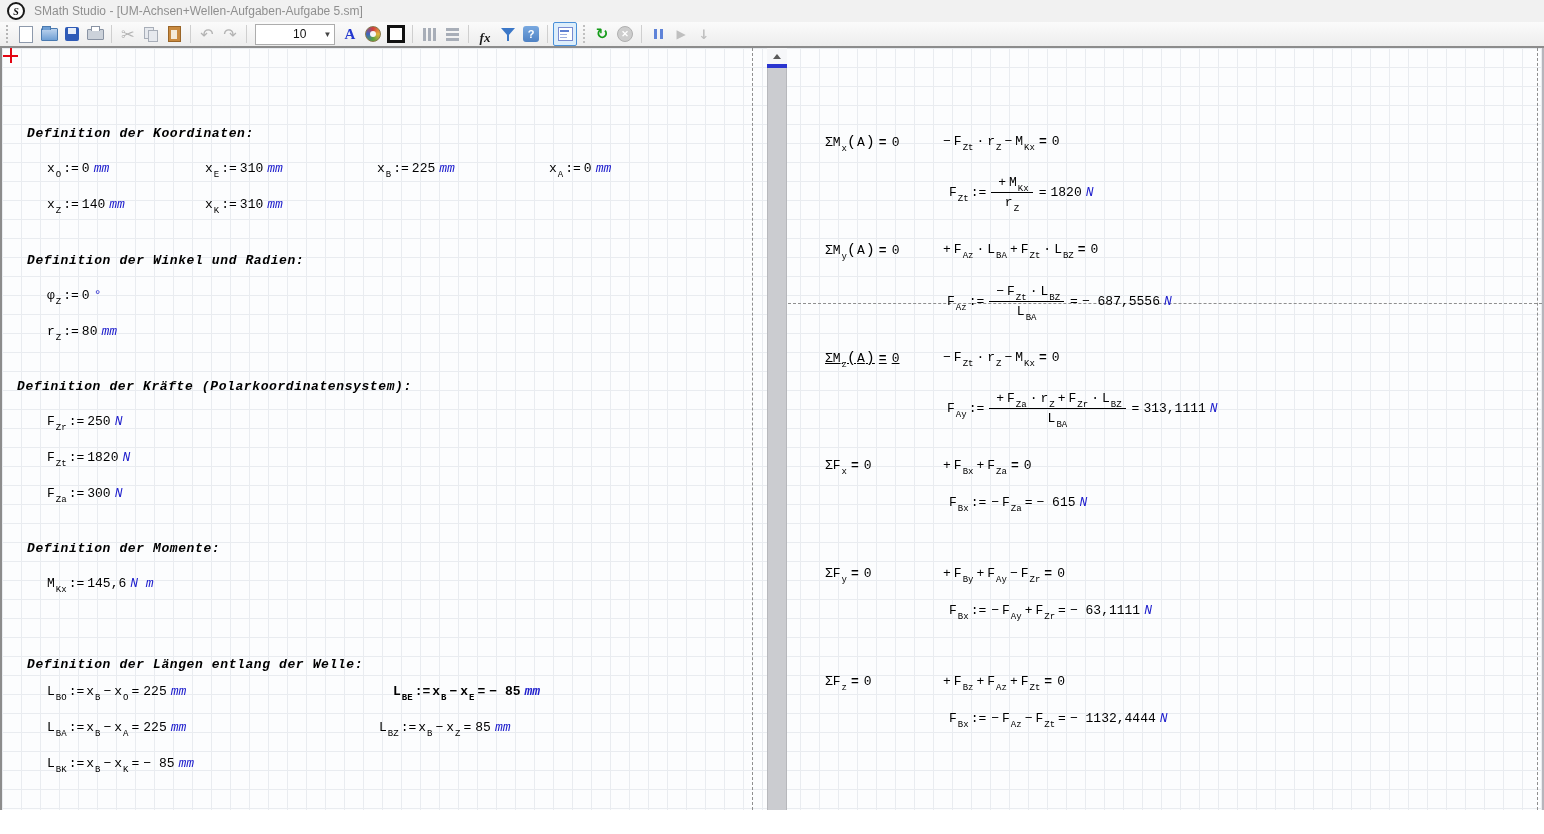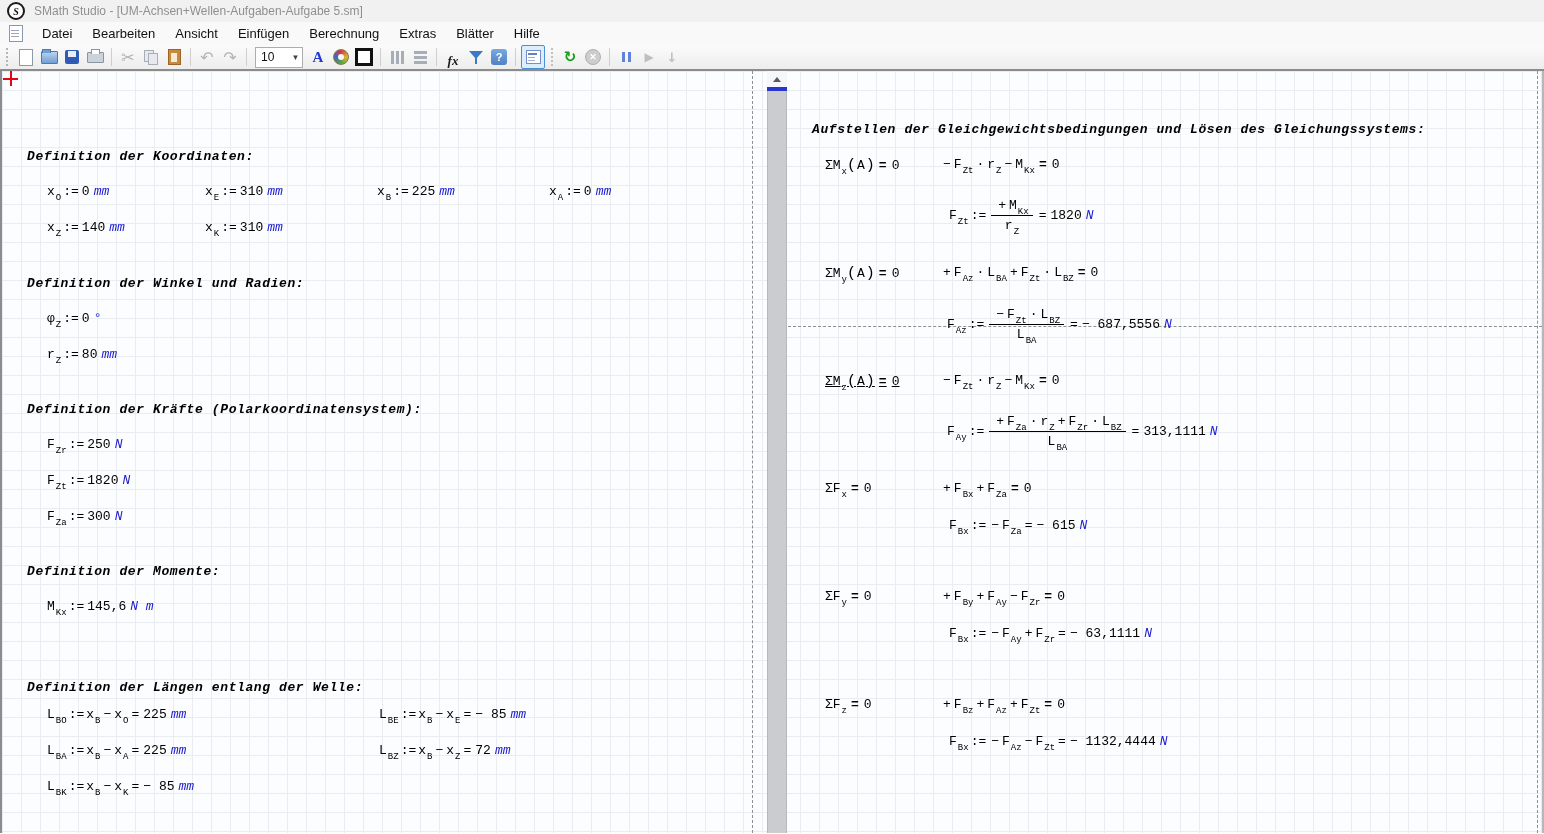--- a/index.html
+++ b/index.html
@@ -31,21 +31,21 @@
   .ic-save:before{content:"";position:absolute;top:1px;left:3px;width:8px;height:6px;background:#e8eef8;}
   .ic-print{width:15px;height:9px;background:#ccd2da;border:1px solid #8993a3;border-radius:1px;position:relative;}
   .ic-print:before{content:"";position:absolute;top:-4px;left:3px;width:7px;height:4px;background:#fff;border:1px solid #8993a3;border-bottom:none;}
   .glyph{font-family:"DejaVu Sans",sans-serif;}
   .dis{color:#b3b3b3;}
   .ic-copy{width:14px;height:14px;position:relative;}
   .ic-copy:before,.ic-copy:after{content:"";position:absolute;width:8px;height:10px;background:#e6e9ee;border:1px solid #a8aeb8;}
   .ic-copy:before{left:0;top:0;} .ic-copy:after{left:4px;top:3px;}
   .ic-paste{width:11px;height:14px;background:#c98a3f;border:1px solid #9a6527;position:relative;}
   .ic-paste:before{content:"";position:absolute;left:2px;top:3px;width:6px;height:9px;background:#f4ead8;}
-  .combo{width:46px;height:19px;background:#fff;border:1px solid #adadad;display:flex;align-items:center;margin:0 3px;}
+  .combo{width:46px;height:19px;background:#fff;border:1px solid #adadad;display:flex;align-items:center;margin:0 3px;padding-left:32px;}
   .combo .val{flex:1;font-size:12px;color:#111;padding-left:5px;}
   .combo .caret{width:13px;height:100%;display:flex;align-items:center;justify-content:center;font-size:8px;color:#444;}
   .ic-A{font:bold 15px "Liberation Serif",serif;color:#2438cf;}
   .ic-pal{width:14px;height:14px;border-radius:50%;border:1px solid #8a7a4a;
           background:conic-gradient(#d43c3c,#e0b23a,#57a53f,#3c66c4,#d43c3c);position:relative;}
   .ic-pal:before{content:"";position:absolute;left:4px;top:4px;width:6px;height:6px;border-radius:50%;background:#f6f6f6;}
   .ic-border{width:12px;height:12px;background:#fff;border:3px solid #111;}
   .ic-bars-h{width:13px;height:13px;background:repeating-linear-gradient(to right,#a8aeb8 0 3px,transparent 3px 5px);}
   .ic-bars-v{width:13px;height:13px;background:repeating-linear-gradient(to bottom,#a8aeb8 0 3px,transparent 3px 5px);}
   .ic-fx{font:italic bold 13px "Liberation Serif",serif;color:#1a1a1a;margin-top:8px;}
@@ -106,31 +106,20 @@
 </head>
 <body>
 
 <div>
 
   <div class="titlebar">
     <span class="logo">S</span>
     <span class="title-text">SMath Studio - [UM-Achsen+Wellen-Aufgaben-Aufgabe 5.sm]</span>
   </div>
 
-  <div class="menubar">
-    <span class="docicon"></span>
-    <span class="menu-item">Datei</span>
-    <span class="menu-item">Bearbeiten</span>
-    <span class="menu-item">Ansicht</span>
-    <span class="menu-item">Einfügen</span>
-    <span class="menu-item">Berechnung</span>
-    <span class="menu-item">Extras</span>
-    <span class="menu-item">Blätter</span>
-    <span class="menu-item">Hilfe</span>
-  </div>
 
   <div class="toolbar">
     <span class="grip"></span>
     <span class="tb">
         <span class="ic-new"></span>
       </span>
     <span class="tb">
         <span class="ic-open"></span>
       </span>
     <span class="tb">
@@ -268,21 +257,21 @@
         <span class="op def">:=</span>
         <span class="num">0</span>
         <span class="unit">°</span>
       </div>
       <div class="region" style="left: 45px; top: 276px;">
         <span class="var"><span class="vb">r</span><span class="sub">Z</span></span>
         <span class="op def">:=</span>
         <span class="num">80</span>
         <span class="unit">mm</span>
       </div>
-      <div class="region heading" style="left: 25px; top: 331px; font-style: italic;">Definition der Kräfte (Polarkoordinatensystem):</div>
+      <div class="region heading" style="left: 15px; top: 331px; font-style: italic;">Definition der Kräfte (Polarkoordinatensystem):</div>
       <div class="region" style="left: 45px; top: 366px;">
         <span class="var"><span class="vb">F</span><span class="sub">Zr</span></span>
         <span class="op def">:=</span>
         <span class="num">250</span>
         <span class="unit">N</span>
       </div>
       <div class="region" style="left: 45px; top: 402px;">
         <span class="var"><span class="vb">F</span><span class="sub">Zt</span></span>
         <span class="op def">:=</span>
         <span class="num">1820</span>
@@ -305,21 +294,21 @@
       <div class="region" style="left: 45px; top: 636px;">
         <span class="var"><span class="vb">L</span><span class="sub">BO</span></span>
         <span class="op def">:=</span>
         <span class="var"><span class="vb">x</span><span class="sub">B</span></span>
         <span class="op">−</span>
         <span class="var"><span class="vb">x</span><span class="sub">O</span></span>
         <span class="eq">=</span>
         <span class="num">225</span>
         <span class="unit">mm</span>
       </div>
-      <div class="region" style="left: 377px; top: 636px;">
+      <div class="region" style="left: 391px; top: 636px; font-weight: bold;">
         <span class="var"><span class="vb">L</span><span class="sub">BE</span></span>
         <span class="op def">:=</span>
         <span class="var"><span class="vb">x</span><span class="sub">B</span></span>
         <span class="op">−</span>
         <span class="var"><span class="vb">x</span><span class="sub">E</span></span>
         <span class="eq">=</span>
         <span class="num">− 85</span>
         <span class="unit">mm</span>
       </div>
       <div class="region" style="left: 45px; top: 672px;">
@@ -332,34 +321,33 @@
         <span class="num">225</span>
         <span class="unit">mm</span>
       </div>
       <div class="region" style="left: 377px; top: 672px;">
         <span class="var"><span class="vb">L</span><span class="sub">BZ</span></span>
         <span class="op def">:=</span>
         <span class="var"><span class="vb">x</span><span class="sub">B</span></span>
         <span class="op">−</span>
         <span class="var"><span class="vb">x</span><span class="sub">Z</span></span>
         <span class="eq">=</span>
-        <span class="num">72</span>
+        <span class="num">85</span>
         <span class="unit">mm</span>
       </div>
       <div class="region" style="left: 45px; top: 708px;">
         <span class="var"><span class="vb">L</span><span class="sub">BK</span></span>
         <span class="op def">:=</span>
         <span class="var"><span class="vb">x</span><span class="sub">B</span></span>
         <span class="op">−</span>
         <span class="var"><span class="vb">x</span><span class="sub">K</span></span>
         <span class="eq">=</span>
         <span class="num">− 85</span>
         <span class="unit">mm</span>
       </div>
-      <div class="region heading" style="left: 810px; top: 51px;">Aufstellen der Gleichgewichtsbedingungen und Lösen des Gleichungssystems:</div>
       <div class="region" style="left: 823px; top: 86px;">
         <span class="var"><span class="vb">ΣM</span><span class="sub">x</span></span>
         <span class="grp">
           <span class="par">(</span>
           <span class="num">A</span>
           <span class="par">)</span>
         </span>
         <span class="beq">=</span>
         <span class="num">0</span>
       </div>

